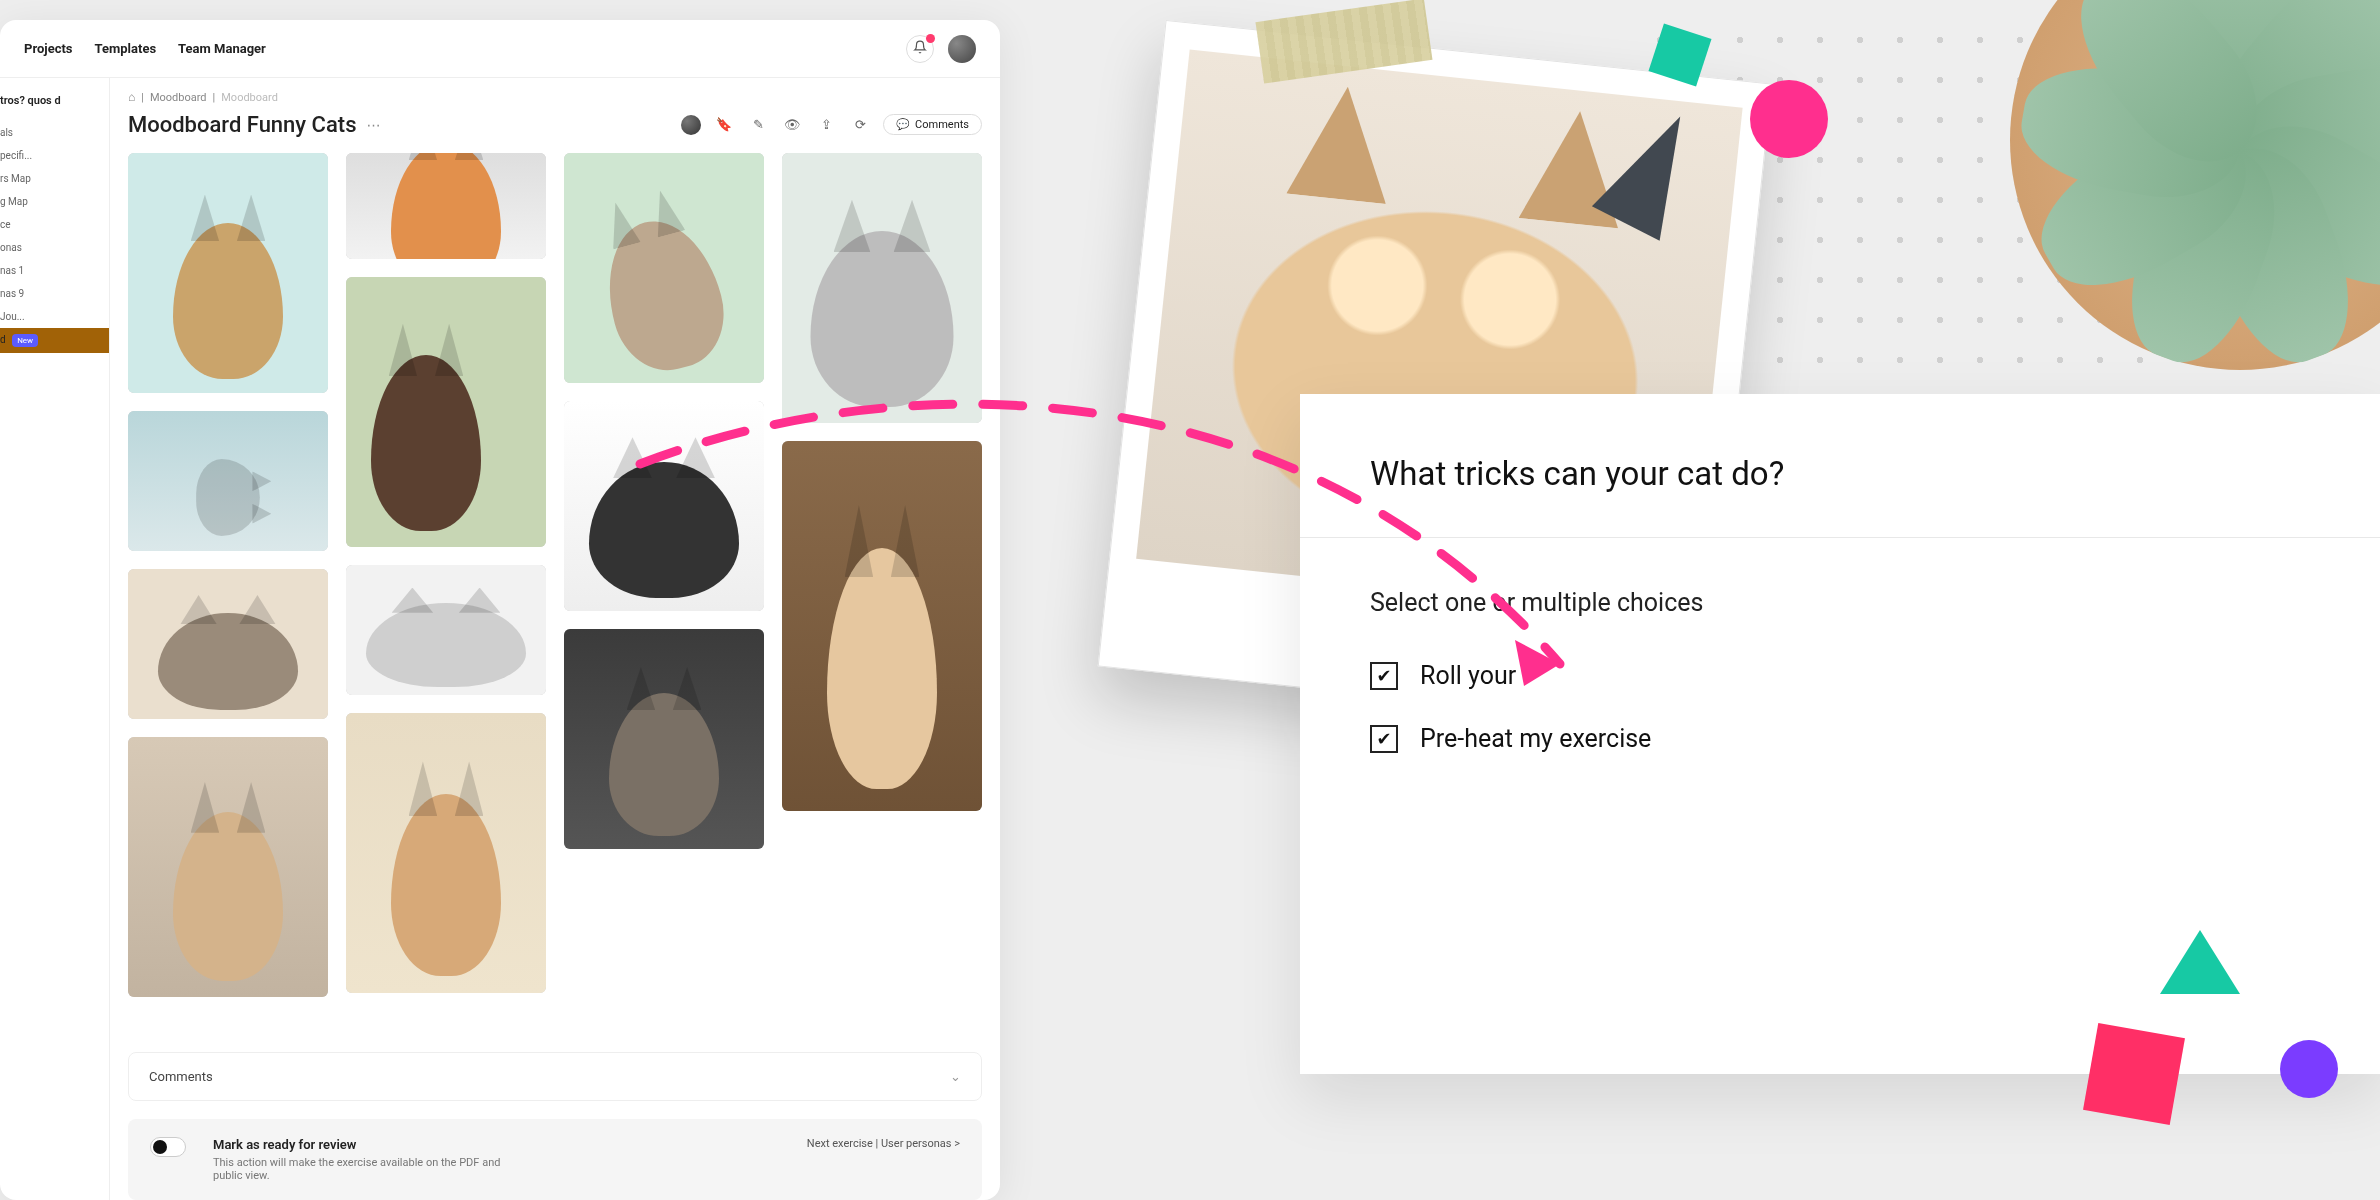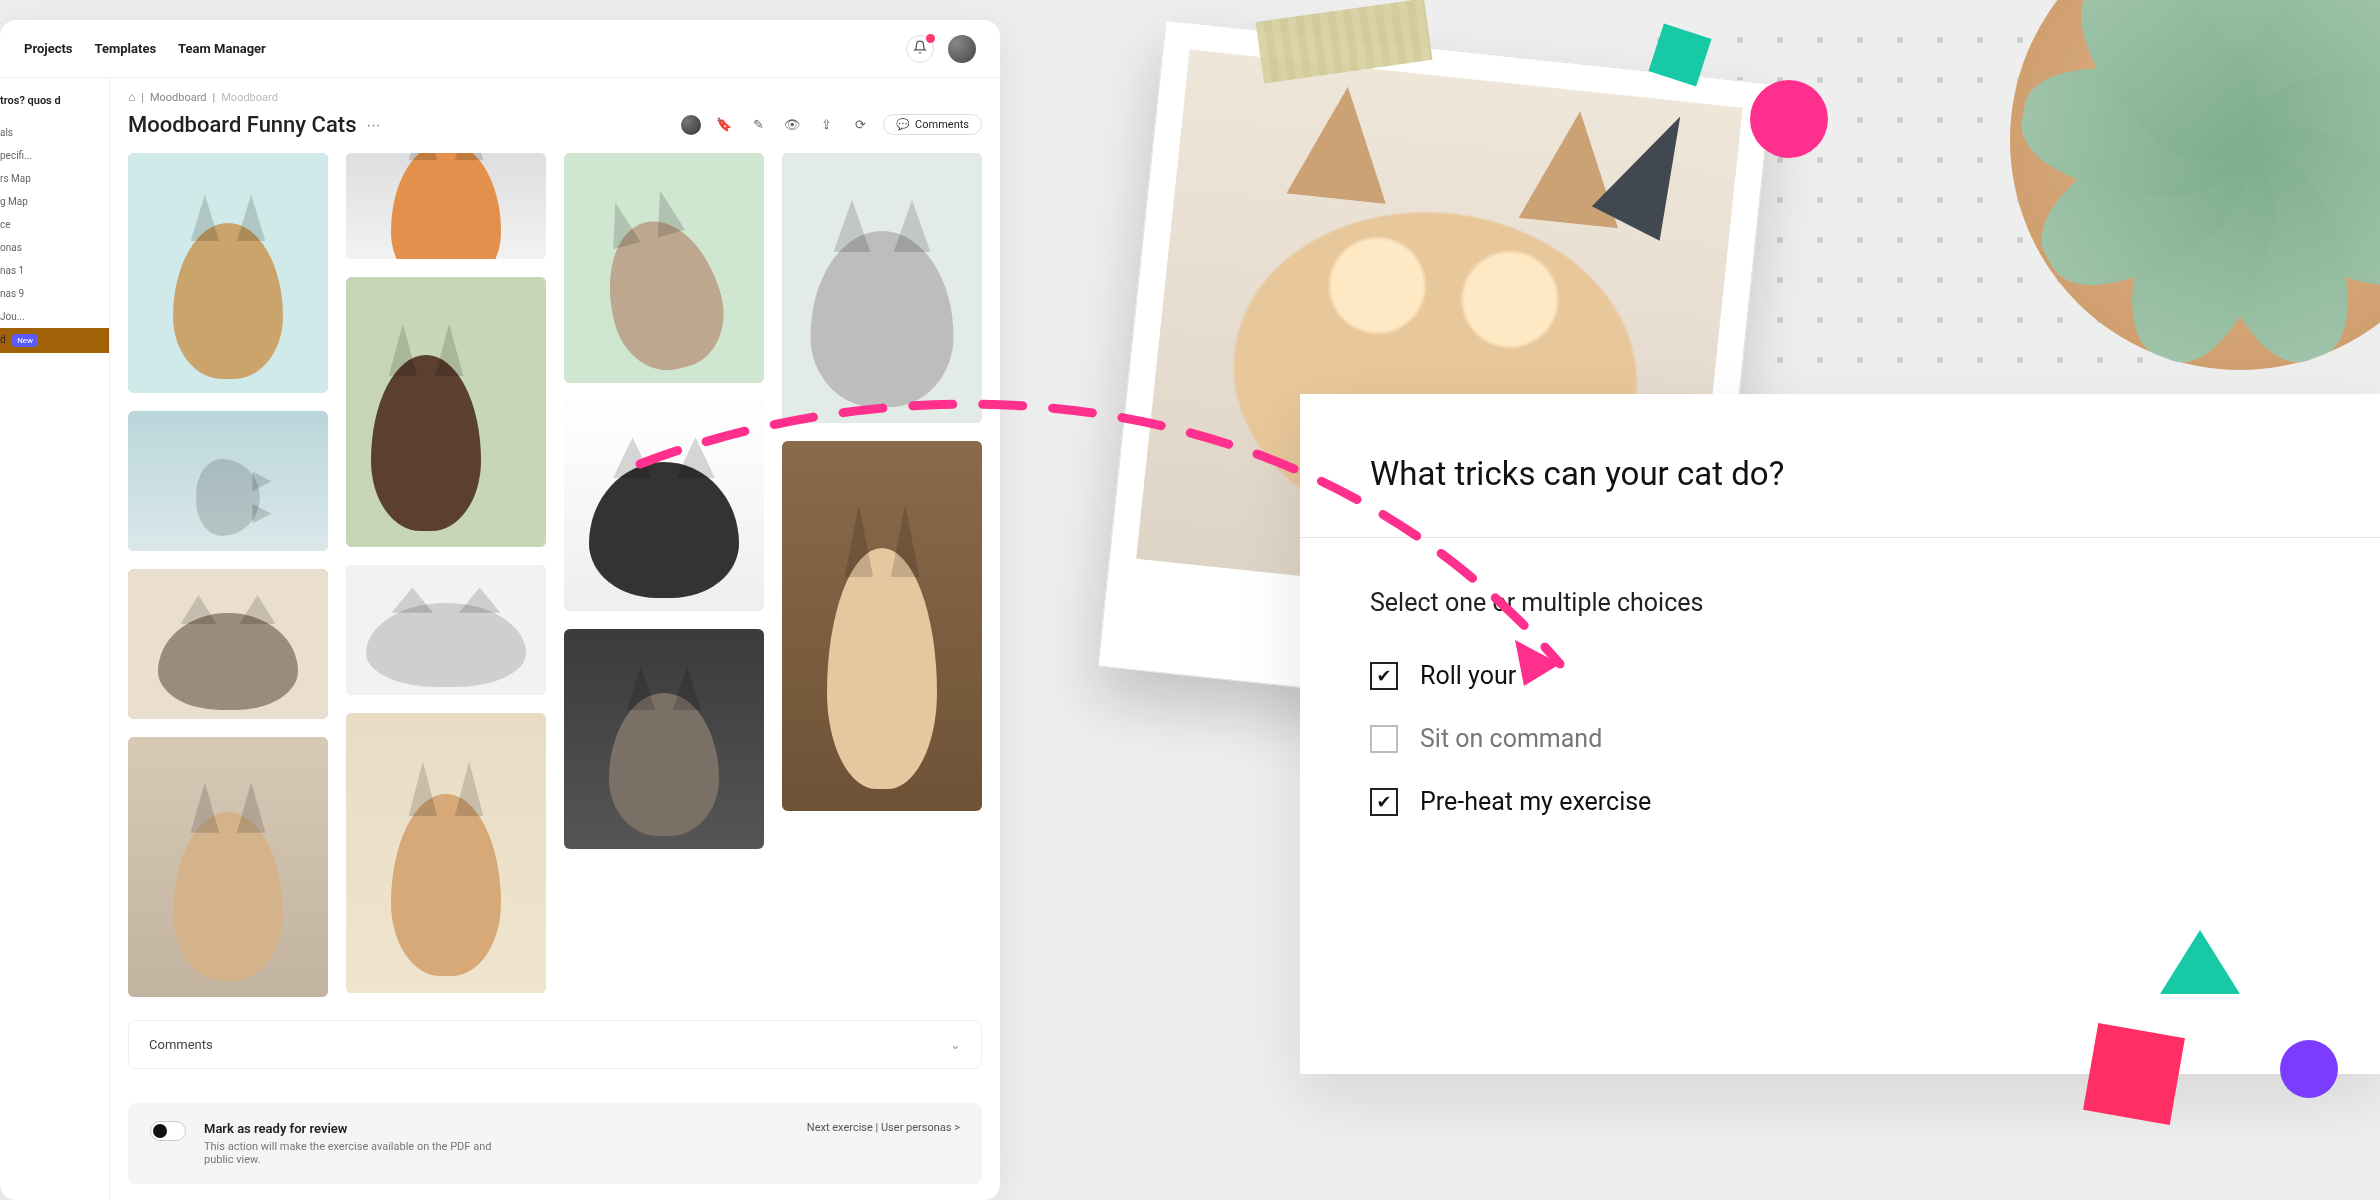--- a/index.html
+++ b/index.html
@@ -144,22 +144,22 @@
   
   .comments-panel {
     margin: 18px; border:1px solid #eee; border-radius:8px;
     padding: 16px 20px; display:flex; align-items:center; justify-content:space-between;
     font-size:13px; color:#444;
   }
   .chev { color:#999; }
 
   
   .review-panel {
-    margin: 16px 18px; background:#f5f5f5; border-radius:8px;
-    padding: 18px 22px; display:flex; align-items:flex-start; gap:18px;
+    margin: 0 18px; background:#f5f5f5; border-radius:8px;
+    padding: 18px 22px; display:flex; align-items:flex-start; gap:27px;
   }
   .toggle {
     width:36px; height:20px; background:#fff; border:1px solid #ccc;
     border-radius:12px; position:relative; flex-shrink:0;
   }
   .toggle-knob {
     position:absolute; left:2px; top:2px; width:14px; height:14px;
     background:#111; border-radius:50%;
   }
   .review-text h4 { font-size:13px; font-weight:600; color:#222; }
@@ -506,24 +506,20 @@
     </div>
     <div class="survey-body">
       <div class="survey-sub">Select one or multiple choices</div>
       <div class="opts">
         <label class="opt checked">
           <span class="cb">
               <span class="ck">✔</span>
             </span>
           <span>Roll your</span>
         </label>
-        <label class="opt">
-          <span class="cb off"></span>
-          <span>Sit on command</span>
-        </label>
         <label class="opt checked">
           <span class="cb">
               <span class="ck">✔</span>
             </span>
           <span>Pre-heat my exercise</span>
         </label>
       </div>
     </div>
   </div>
 

